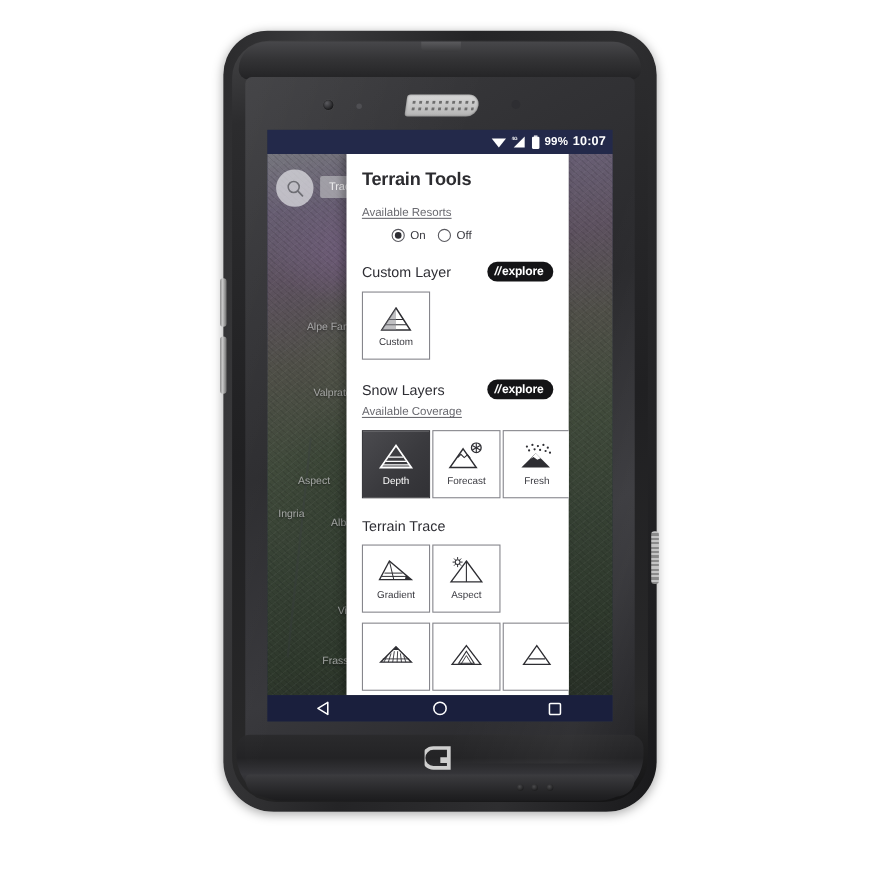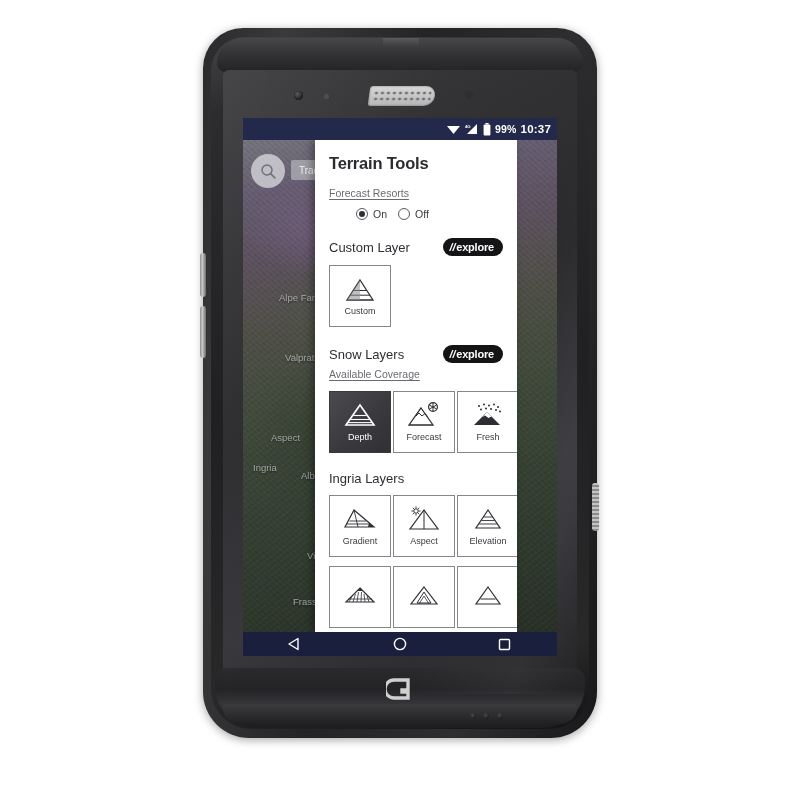--- a/index.html
+++ b/index.html
@@ -279,21 +279,21 @@
         </svg>
       </div>
       <div class="map-trace">Trace</div>
     </div>
 
     <div class="sheet">
       <div class="sheet-inner">
 
         <div class="sheet-title">Terrain Tools</div>
 
-        <a class="sublink" href="#">Forecast Resorts</a>
+        <a class="sublink" href="#">Available Resorts</a>
 
         <div class="radio-row">
           <div class="radio">
               <div class="dot"></div>
             </div>
           <div class="radio-label">On</div>
           <div class="radio"></div>
           <div class="radio-label">Off</div>
         </div>
 
@@ -375,21 +375,21 @@
                 <polygon points="16,10 29,23 3,23" fill="#2e2e33"></polygon>
                 <polygon points="16,10 20.5,14.5 17.5,16 14,13.5 11.5,15" fill="#fff"></polygon>
               </svg>
             </div>
             <div class="tile-label">Fresh</div>
           </div>
         </div>
 
         
         <div class="section-head">
-          <div class="section-title">Ingria Layers</div>
+          <div class="section-title">Terrain Trace</div>
         </div>
 
         <div class="grid3">
           <div class="tile">
             <div class="tile-ico">
               <svg width="34" height="24" viewBox="0 0 34 24">
                 <polygon points="11,3 31,20 2,20" fill="none" stroke="#2e2e33" stroke-width="1.2"></polygon>
                 <line x1="6.5" y1="14" x2="23" y2="14" stroke="#2e2e33" stroke-width=".9"></line>
                 <line x1="4" y1="17" x2="27" y2="17" stroke="#2e2e33" stroke-width=".9"></line>
                 <line x1="11" y1="3" x2="15" y2="20" stroke="#2e2e33" stroke-width=".9"></line>
@@ -413,31 +413,20 @@
                   <line x1="6" y1="2" x2="6.9" y2="2.9"></line>
                     <line x1="11.1" y1="7.1" x2="12" y2="8"></line>
                   <line x1="12" y1="2" x2="11.1" y2="2.9"></line>
                     <line x1="6.9" y1="7.1" x2="6" y2="8"></line>
                 </g>
               </svg>
             </div>
             <div class="tile-label">Aspect</div>
           </div>
 
-          <div class="tile">
-            <div class="tile-ico">
-              <svg width="32" height="24" viewBox="0 0 32 24">
-                <polygon points="16,3 28,21 4,21" fill="none" stroke="#2e2e33" stroke-width="1.2"></polygon>
-                <line x1="11.5" y1="10" x2="20.5" y2="10" stroke="#2e2e33" stroke-width=".9"></line>
-                <line x1="9.3" y1="13.5" x2="22.7" y2="13.5" stroke="#2e2e33" stroke-width=".9"></line>
-                <line x1="7.2" y1="17" x2="24.8" y2="17" stroke="#2e2e33" stroke-width=".9"></line>
-              </svg>
-            </div>
-            <div class="tile-label">Elevation</div>
-          </div>
         </div>
 
         <div class="grid3">
           <div class="tile">
             <div class="tile-ico">
               <svg width="34" height="22" viewBox="0 0 34 22">
                 <polygon points="17,4 31,18 3,18" fill="none" stroke="#2e2e33" stroke-width="1.2"></polygon>
                 <g stroke="#2e2e33" stroke-width=".8">
                   <line x1="6" y1="18" x2="9" y2="12"></line>
                     <line x1="10" y1="18" x2="12.5" y2="10"></line>
@@ -491,21 +480,21 @@
           <text x="0" y="4.6" font-size="4.2" fill="#fff" font-family="Liberation Sans, sans-serif">4G</text>
         </svg>
       </span>
       <span class="sb-icon">
         <svg width="8" height="13" viewBox="0 0 8 13">
           <rect x="2.4" y="0" width="3.2" height="1.4" fill="#fff"></rect>
           <rect x="0.6" y="1.4" width="6.8" height="11" rx="1" fill="#fff"></rect>
         </svg>
       </span>
       <span class="sb-text">99%</span>
-      <span class="sb-time">10:37</span>
+      <span class="sb-time">10:07</span>
     </div>
 
     <div class="navbar">
       <div class="nav-btn">
         <svg width="14" height="14" viewBox="0 0 14 14">
           <polygon points="10,1.5 10,12.5 1,7" fill="none" stroke="#fff" stroke-width="1.4" stroke-linejoin="round"></polygon>
         </svg>
       </div>
       <div class="nav-btn">
         <svg width="14" height="14" viewBox="0 0 14 14">

